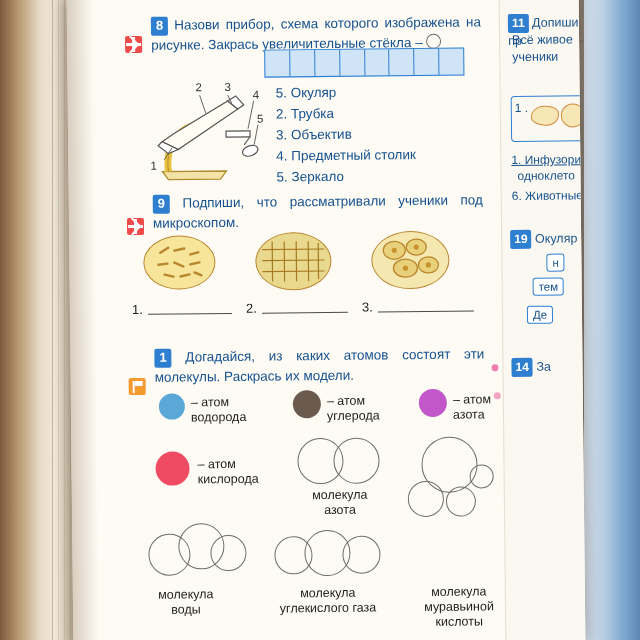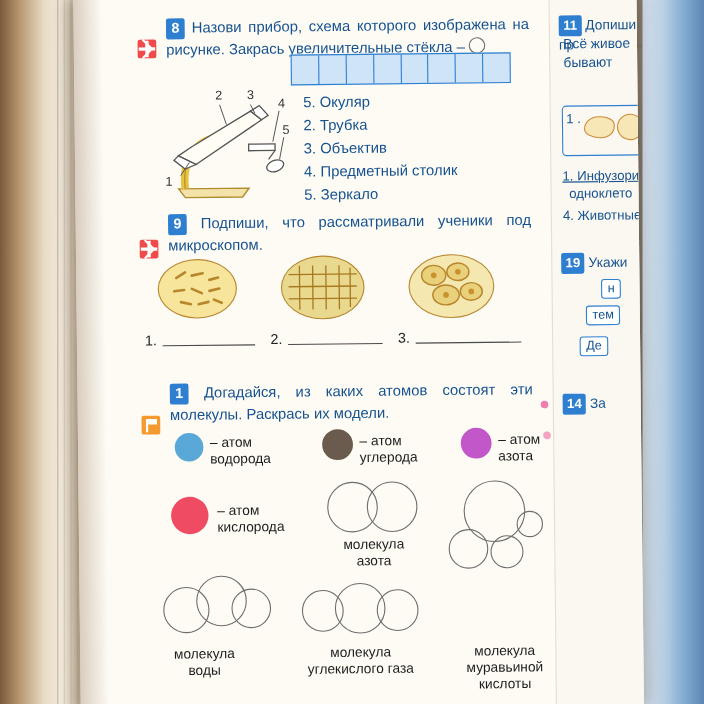--- a/index.html
+++ b/index.html
@@ -113,34 +113,34 @@
 
   <div id="page">
    <div id="page-inner">
 
     <div id="page-right">
       <div class="rhead" style="left:8px;top:22px;width:72px;">
         <span class="num sm">11</span>
         <span>Допиши пр</span>
       </div>
       <div class="rhead" style="left:12px;top:40px;width:70px;">Всё живое</div>
-      <div class="rhead" style="left:12px;top:57px;width:70px;">бывают</div>
+      <div class="rhead" style="left:12px;top:57px;width:70px;">ученики</div>
 
       <div class="rbox" style="left:10px;top:104px;width:72px;height:44px;"></div>
       <div class="ritem" style="left:14px;top:108px;">1 .</div>
       <div class="amoeba" style="left:30px;top:114px;width:26px;height:18px;"></div>
       <div class="amoeba" style="left:60px;top:112px;width:22px;height:22px;border-radius:50%;"></div>
 
       <div class="ritem" style="left:10px;top:160px;width:74px;text-decoration:underline;">1. Инфузори</div>
       <div class="ritem" style="left:16px;top:176px;width:70px;">   одноклето</div>
-      <div class="ritem" style="left:10px;top:196px;width:74px;">4. Животные</div>
+      <div class="ritem" style="left:10px;top:196px;width:74px;">6. Животные</div>
 
       <div class="rhead" style="left:8px;top:238px;width:72px;">
         <span class="num sm">19</span>
-        <span>Укажи</span>
+        <span>Окуляр</span>
       </div>
       <div class="pill" style="left:44px;top:262px;">н</div>
       <div class="pill" style="left:30px;top:286px;">тем</div>
       <div class="pill" style="left:24px;top:314px;">Де</div>
 
       <div class="rhead" style="left:8px;top:366px;width:72px;">
         <span class="num sm">14</span>
         <span>За</span>
       </div>
       <div class="pinkdot" style="left:-12px;top:372px;"></div>

